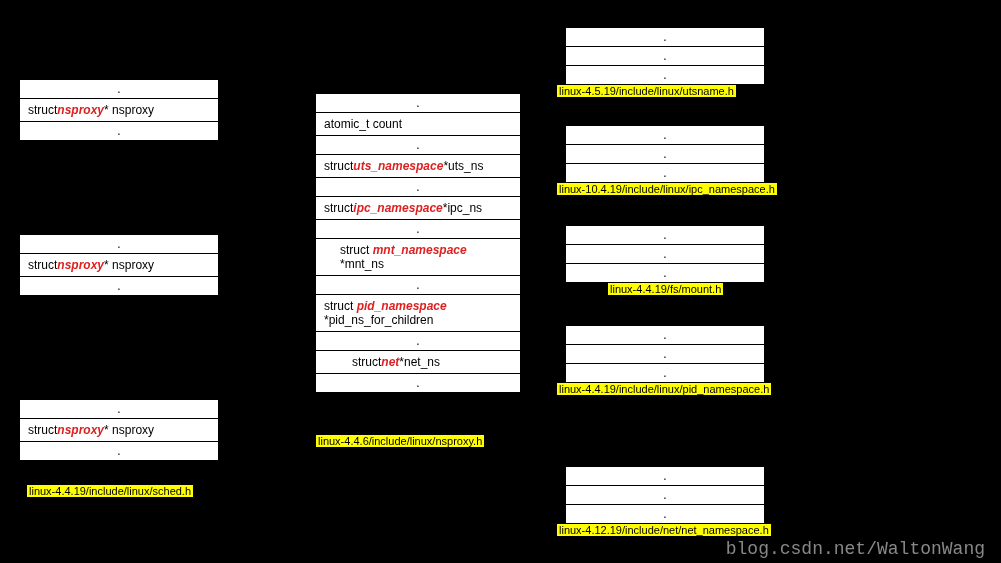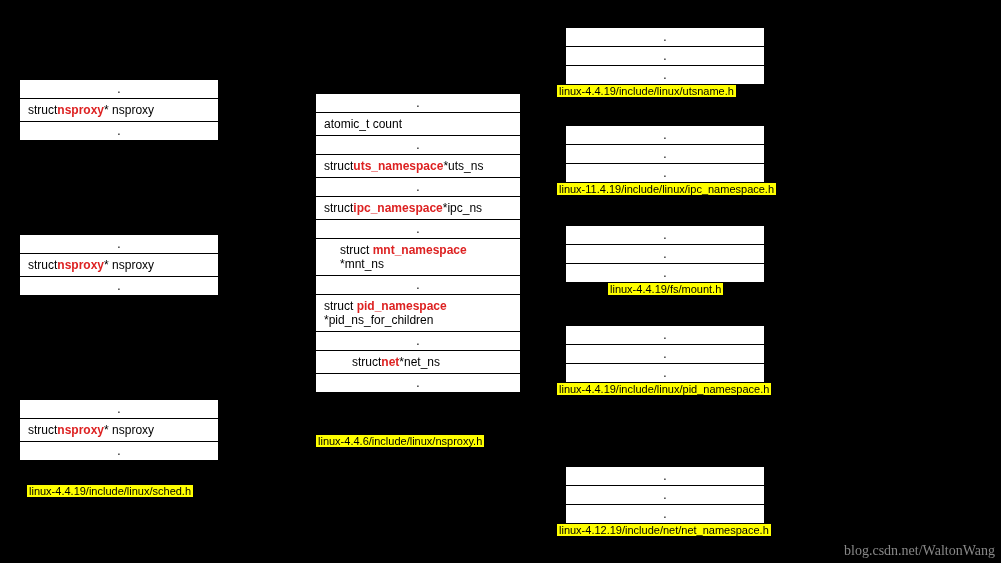--- a/index.html
+++ b/index.html
@@ -1,23 +1,23 @@
 <!DOCTYPE html>
 <html><head>
 <meta charset="utf-8">
 <style>
   *{box-sizing:border-box;margin:0;padding:0}
   body{background:#000;width:1001px;height:563px;position:relative;font-family:Arial,sans-serif;font-size:12px;color:#000;overflow:hidden}
   .box{position:absolute;background:#fff;border:1px solid #000}
   .row{border-bottom:1px solid #000;padding:4px 8px;min-height:20px;display:flex;align-items:center}
   .row:last-child{border-bottom:none}
   .row.dots{justify-content:center;min-height:14px;padding:2px}
-  .red{color:#d22;font-weight:bold;}
+  .red{color:#d22;font-weight:bold;font-style:italic}
   .caption{position:absolute;background:#ff0;border:1px solid #000;padding:0 2px;font-size:11px;white-space:nowrap}
-  .wm{position:absolute;right:6px;bottom:4px;color:#888;font-family:Liberation Serif, serif;font-size:14px}
+  .wm{position:absolute;right:16px;bottom:4px;color:#888;font-family:Liberation Mono, monospace;font-size:18px}
   svg.arrow{position:absolute;overflow:visible;pointer-events:none}
   svg.arrow path{stroke:#000;stroke-width:1.5;fill:none}
   .ah{fill:#000}
 </style>
 </head>
 <body>
 
 <div class="box" style="left:19px;top:79px;width:200px">
   <div class="row dots">.</div>
   <div class="row">
@@ -83,28 +83,28 @@
   </div>
   <div class="row dots">.</div>
 </div>
 <div class="caption" style="left:315px;top:434px">linux-4.4.6/include/linux/nsproxy.h</div>
 
 <div class="box" style="left:565px;top:27px;width:200px">
   <div class="row dots">.</div>
   <div class="row dots">.</div>
   <div class="row dots">.</div>
 </div>
-<div class="caption" style="left:556px;top:84px">linux-4.4.19/include/linux/utsname.h</div>
+<div class="caption" style="left:556px;top:84px">linux-4.5.19/include/linux/utsname.h</div>
 
 <div class="box" style="left:565px;top:125px;width:200px">
   <div class="row dots">.</div>
   <div class="row dots">.</div>
   <div class="row dots">.</div>
 </div>
-<div class="caption" style="left:556px;top:182px">linux-11.4.19/include/linux/ipc_namespace.h</div>
+<div class="caption" style="left:556px;top:182px">linux-10.4.19/include/linux/ipc_namespace.h</div>
 
 <div class="box" style="left:565px;top:225px;width:200px">
   <div class="row dots">.</div>
   <div class="row dots">.</div>
   <div class="row dots">.</div>
 </div>
 <div class="caption" style="left:607px;top:282px">linux-4.4.19/fs/mount.h</div>
 
 <div class="box" style="left:565px;top:325px;width:200px">
   <div class="row dots">.</div>

